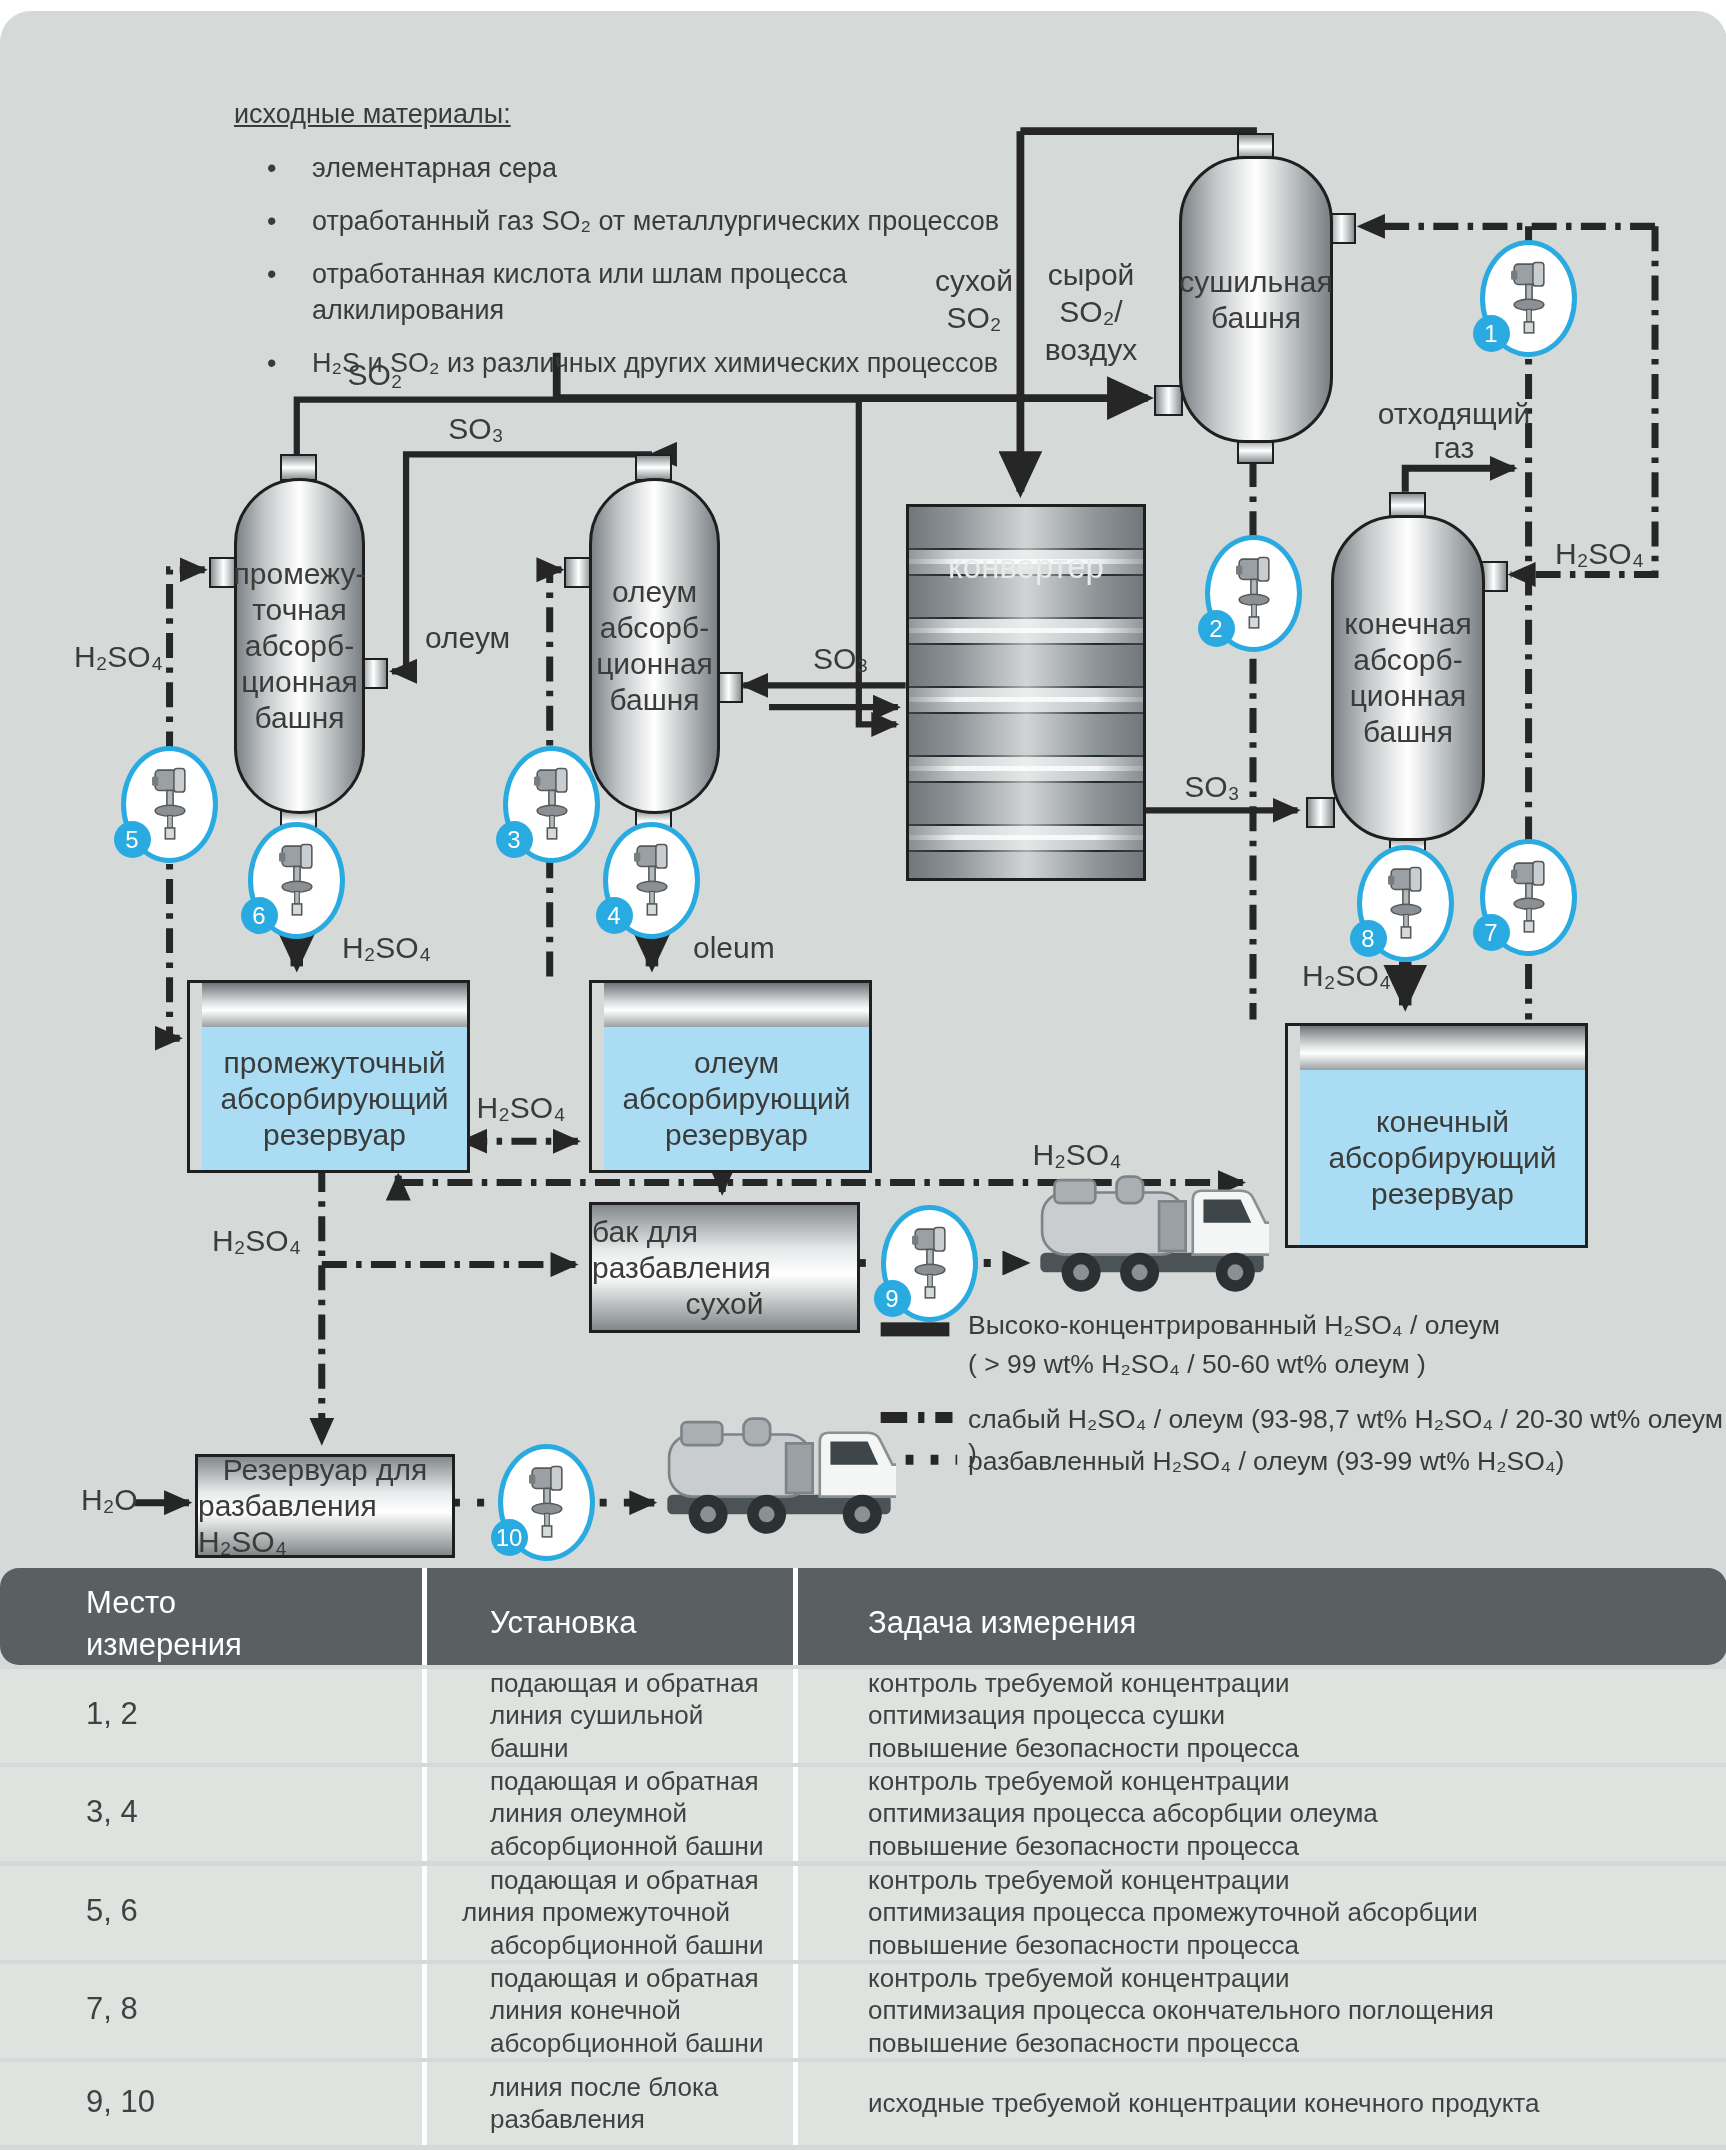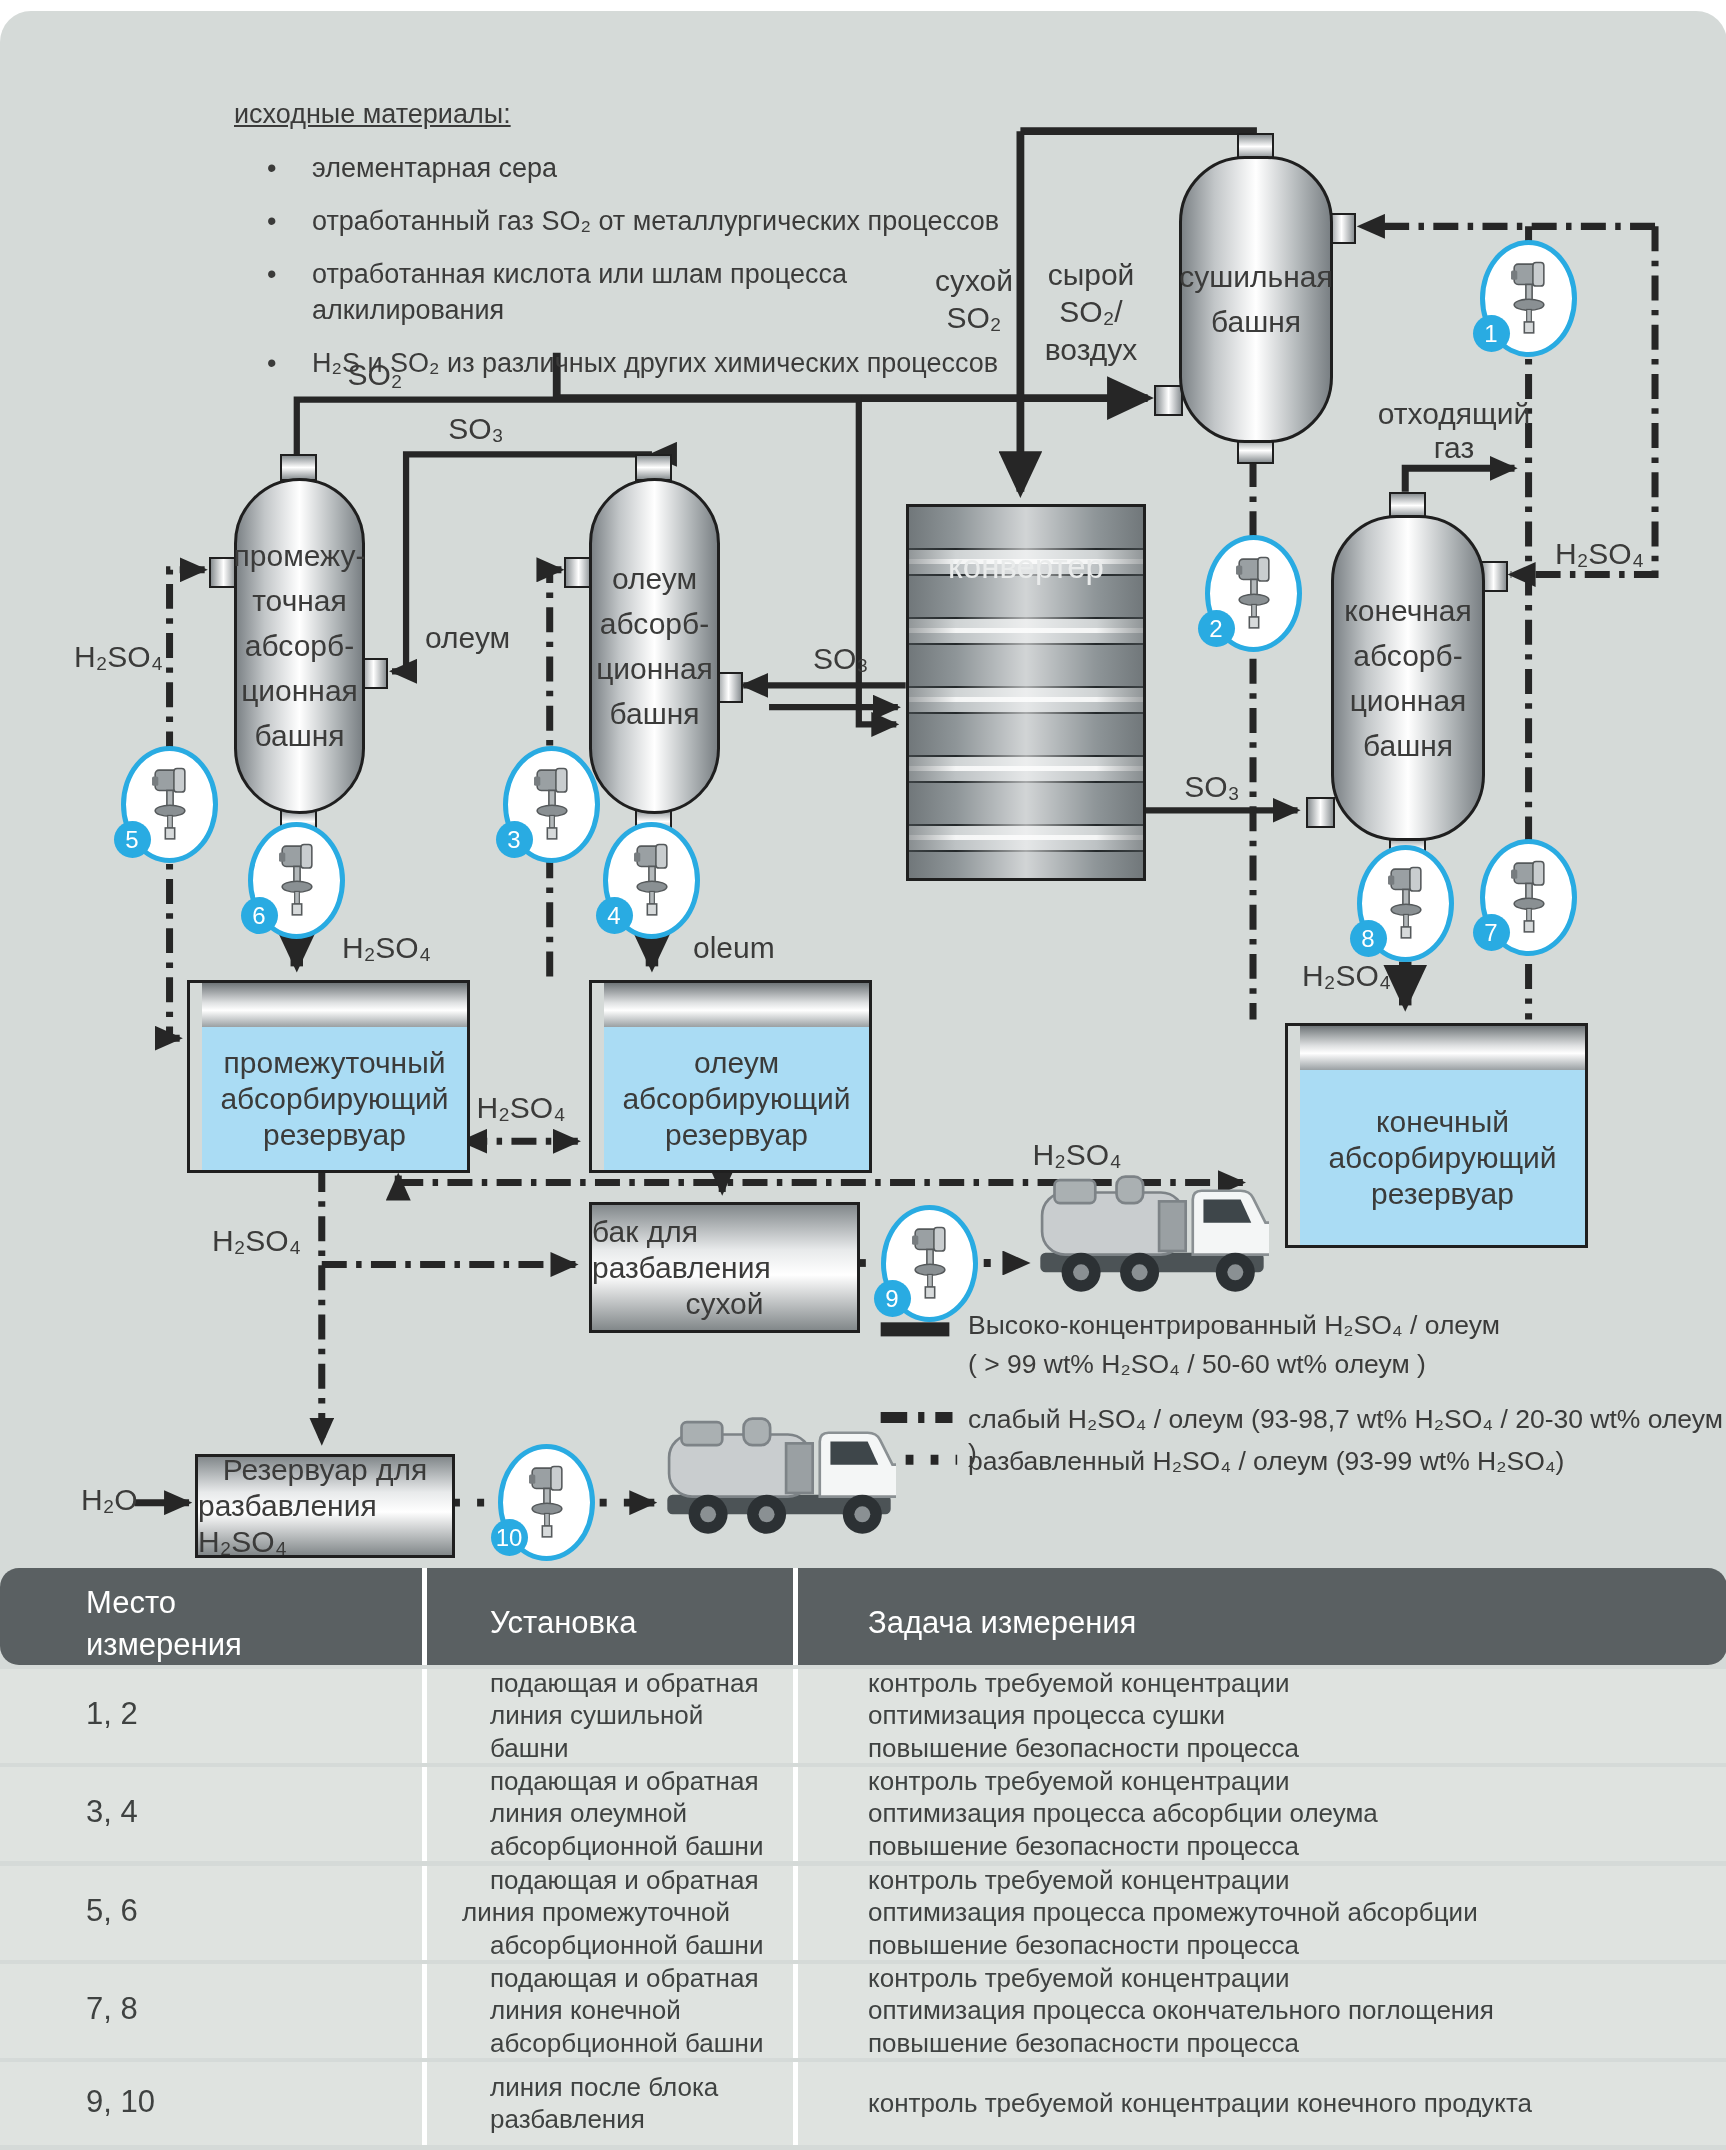--- a/index.html
+++ b/index.html
@@ -10,21 +10,21 @@
   svg.wires{position:absolute;left:0;top:0;}
   .lbl{position:absolute;font-size:30px;line-height:34px;color:#3b3b3a;white-space:nowrap;}
   .lbl.c{transform:translateX(-50%);text-align:center;}
   .lbl.r{transform:translateX(-100%);text-align:right;}
   .materials{position:absolute;left:234px;top:97px;font-size:27px;line-height:34px;}
   .materials .title{text-decoration:underline;margin-bottom:20px;}
   .materials .item{position:relative;padding-left:78px;margin-bottom:19px;max-width:820px;}
   .materials .item.bullet::before{content:"•";position:absolute;left:33px;}
   .tower{position:absolute;border:3.1px solid #1f1f1f;border-radius:66px;
          background:linear-gradient(90deg,#7d8387 0%,#c2c6c8 22%,#ffffff 50%,#b4b9bb 78%,#7a8084 100%);
-         display:flex;flex-direction:column;justify-content:center;align-items:center;gap:9px;}
+         display:flex;flex-direction:column;justify-content:center;align-items:center;}
   .tower .ln,.tank .ln,.graybox .ln{font-size:30px;line-height:36px;color:#3b3b3a;}
   .nub{position:absolute;border:2.3px solid #1f1f1f;
        background:linear-gradient(90deg,#8a9093,#ffffff 50%,#8a9093);}
   .nubv{position:absolute;border:2.3px solid #1f1f1f;
        background:linear-gradient(180deg,#8a9093,#ffffff 50%,#8a9093);}
   .converter{position:absolute;border:3.1px solid #1f1f1f;
      background:
        linear-gradient(90deg,rgba(84,90,93,.50),rgba(255,255,255,0) 20%,rgba(255,255,255,.60) 50%,rgba(255,255,255,0) 80%,rgba(84,90,93,.50)),
        repeating-linear-gradient(180deg,#8e9598 0 41px,#23282a 41px 43px,#cfd3d4 43px 52px,#f4f5f5 52px 57px,#bdc2c4 57px 67px,#23282a 67px 69px);}
   .converter .ln{position:absolute;left:0;top:41px;width:100%;text-align:center;
@@ -381,17 +381,17 @@
         <div class="td" style="left:868px;top:-2.3px">контроль требуемой концентрации</div>
         <div class="td" style="left:868px;top:30px">оптимизация процесса окончательного поглощения</div>
         <div class="td" style="left:868px;top:63px">повышение безопасности процесса</div>
       </div>
       <div class="tbl-row" style="top: 2062px; height: 83px;">
         <div class="colsep" style="left:422px"></div>
         <div class="colsep" style="left:793px"></div>
         <div class="td loc" style="left:86px;top:22.6px">9, 10</div>
         <div class="td" style="left:490px;top:8.6px">линия после блока</div>
         <div class="td" style="left:490px;top:41px">разбавления</div>
-        <div class="td" style="left:868px;top:25px">контроль требуемой концентрации конечного продукта</div>
+        <div class="td" style="left:868px;top:25px">исходные требуемой концентрации конечного продукта</div>
       </div>
     </div>
 </div>
 
 
 </body></html>

